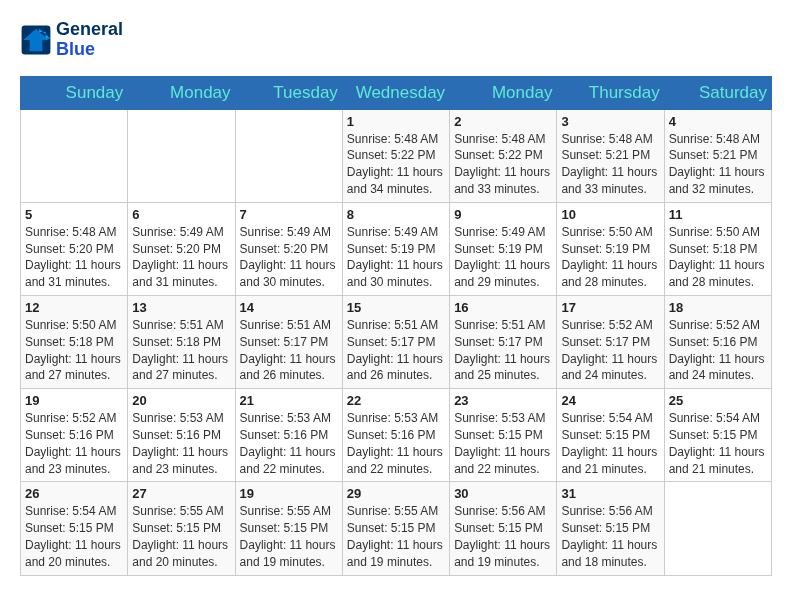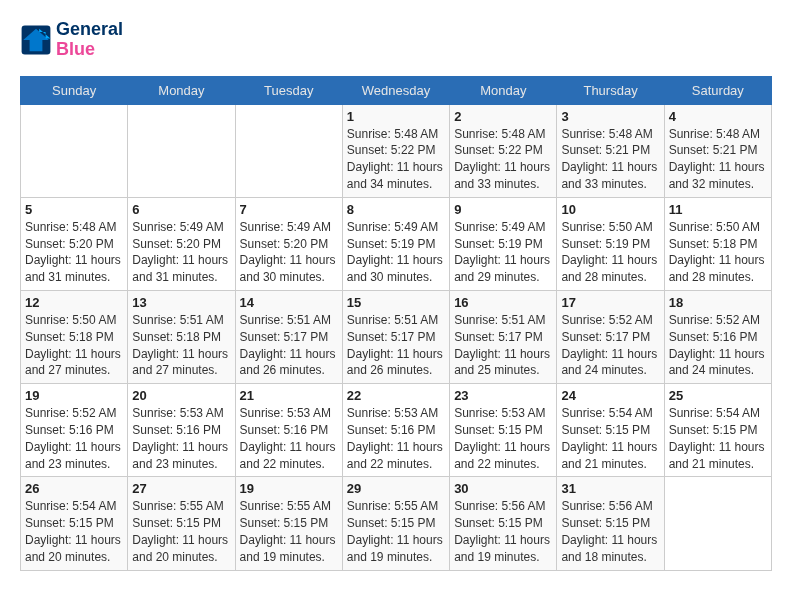--- a/index.html
+++ b/index.html
@@ -21,21 +21,21 @@
       align-items: center;
       gap: 4px;
     }
     .logo-text {
       font-size: 18px;
       font-weight: bold;
       color: #003366;
       line-height: 1.1;
     }
     .logo-text span {
-      color: #ec4899;
+      color: #1d4ed8;
     }
     .logo-icon {
       width: 32px;
       height: 32px;
     }
     .title-block {
       text-align: right;
     }
     .month-year {
       font-size: 32px;
@@ -46,24 +46,24 @@
       font-size: 15px;
       color: #555;
     }
     table {
       width: 100%;
       border-collapse: collapse;
       font-size: 11px;
     }
     thead tr th {
       background-color: #2a6db5;
-      color: #e5e5e5;
+      color: #5eead4;
       padding: 6px 4px;
-      text-align: center;
-      font-size: 13px;
+      text-align: right;
+      font-size: 17px;
       font-weight: normal;
       border: 1px solid #2a6db5;
     }
     tbody tr td {
       border: 1px solid #ccc;
       vertical-align: top;
       padding: 4px;
       width: 14.28%;
       min-height: 80px;
       background: #fff;

